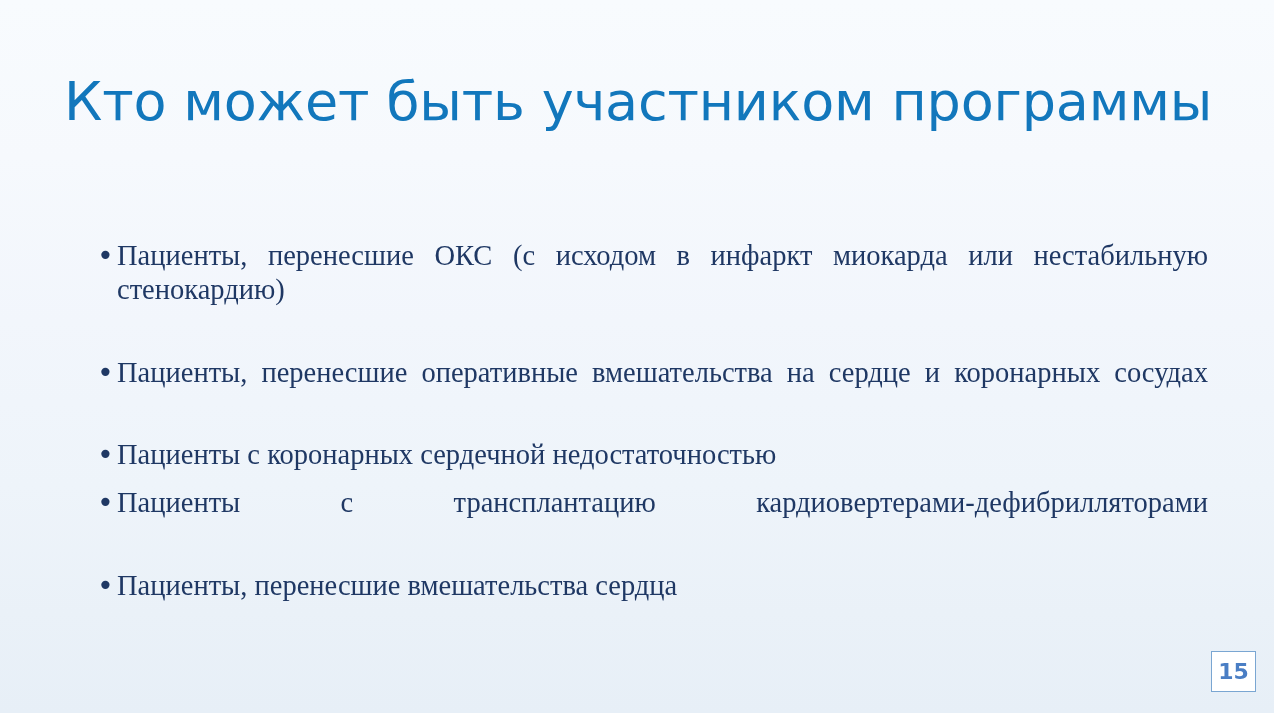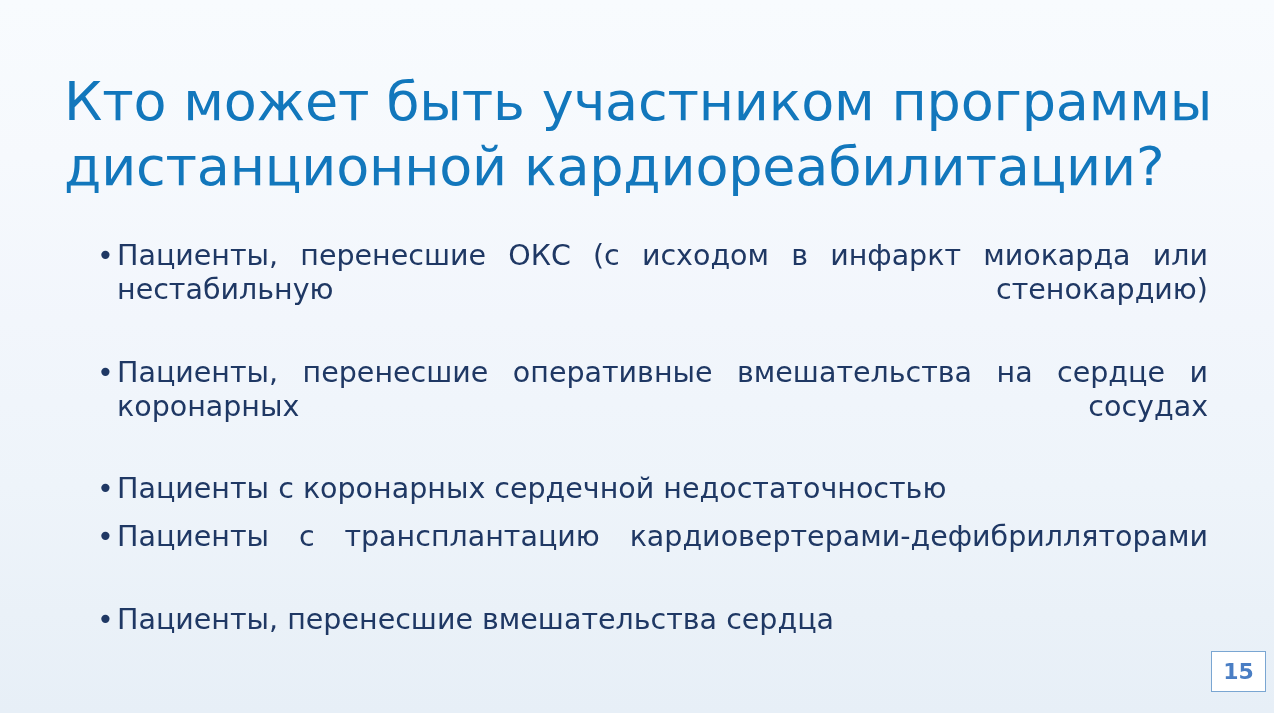--- a/index.html
+++ b/index.html
@@ -72,34 +72,35 @@
   .bullet-marker {
     position: absolute;
     left: 2px;
     top: 0;
     color: #1f3864;
     font-size: 28.5px;
     line-height: 1.20;
   }
   .bullet-text {
     display: block;
+    font-family: Liberation Serif, serif;
   }
   
   .bullet-item.justify-all .bullet-text::after {
     content: "";
     display: inline-block;
     width: 100%;
   }
 
   
   .slide-number-badge {
     position: absolute;
     left: 1211px;
     top: 651px;
-    width: 55px;
+    width: 45px;
     height: 41px;
     box-sizing: border-box;
     background: #ffffff;
     border: 1px solid #7aa6d2;
     display: flex;
     align-items: center;
     justify-content: center;
   }
   .slide-number-text {
     color: #4a7ec4;
@@ -108,21 +109,20 @@
     line-height: 1;
   }
 </style>
 </head>
 <body>
 
 <div class="slide">
 
   <div class="title-block">
     <div class="title-line">Кто может быть участником программы</div>
-    <div class="title-line">дистанционной кардиореабилитации?</div>
   </div>
 
   <div class="body-block">
 
     <div class="bullet-item justify-all">
       <span class="bullet-marker">•</span>
       <span class="bullet-text">Пациенты, перенесшие ОКС (с исходом в инфаркт миокарда или нестабильную стенокардию)</span>
     </div>
 
     <div class="bullet-item justify-all">

